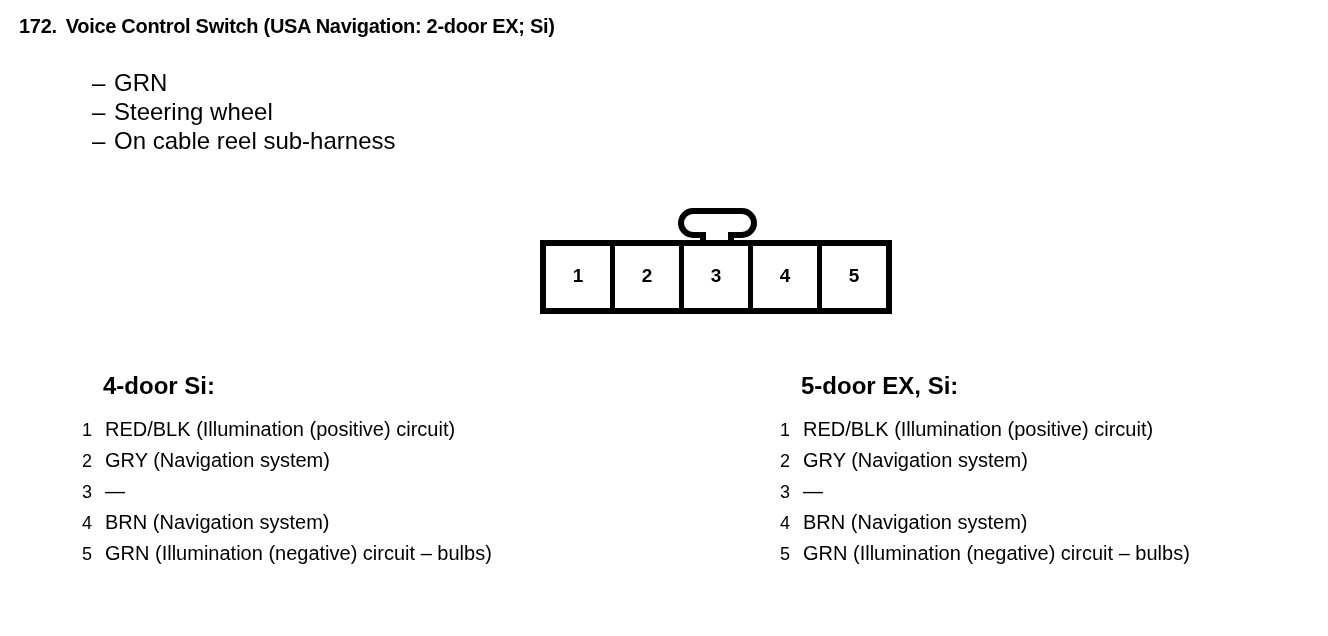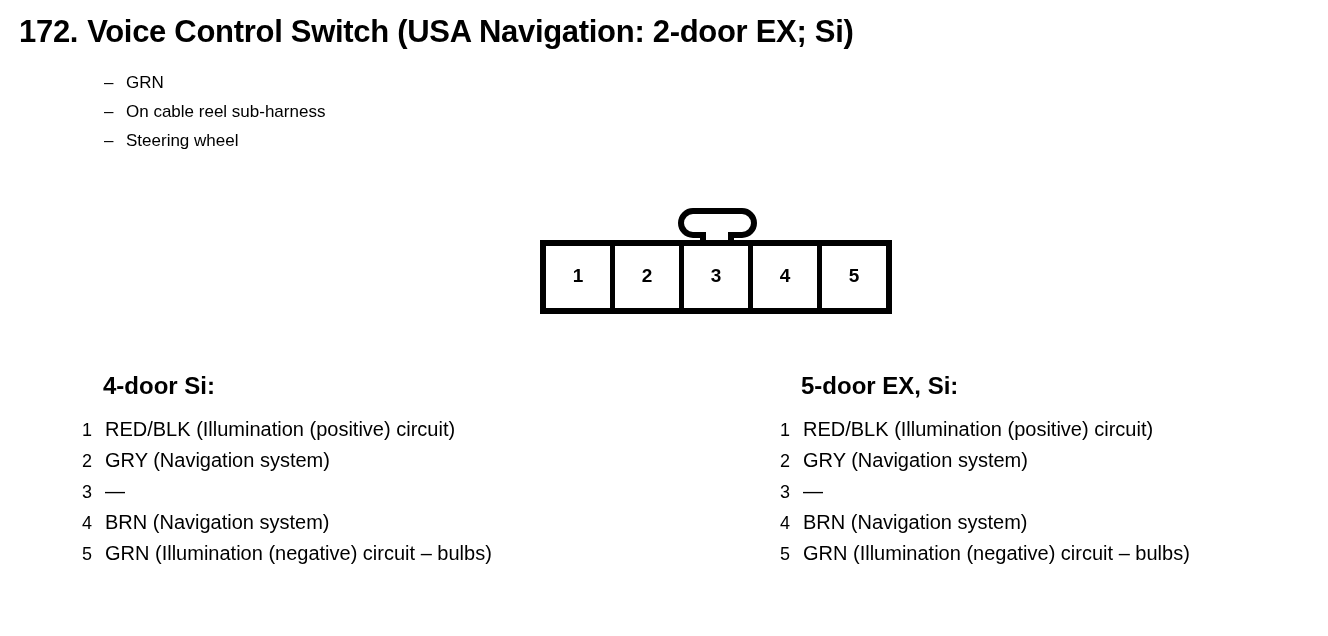--- a/index.html
+++ b/index.html
@@ -16,36 +16,36 @@
     font-family: "Liberation Sans", sans-serif;
     color: #000000;
     -webkit-font-smoothing: antialiased;
   }
 
   
   .page-title {
     position: absolute;
     left: 19px;
     top: 16px;
-    font-size: 31px;
+    font-size: 20px;
     font-weight: bold;
     letter-spacing: -0.3px;
     white-space: nowrap;
     line-height: 1.05;
   }
   .page-title .num {
     margin-right: 9px;
   }
 
   
   .subnotes {
     position: absolute;
-    left: 104px;
+    left: 92px;
     top: 68px;
-    font-size: 17px;
+    font-size: 24px;
     line-height: 29px;
     white-space: nowrap;
   }
   .subnote-row {
     display: block;
   }
   .subnote-dash {
     display: inline-block;
     width: 22px;
   }
@@ -167,24 +167,24 @@
 
 <div class="page-title">
   <span class="num">172.</span><span>Voice Control Switch (USA Navigation: 2-door EX; Si)</span>
 </div>
 
 <div class="subnotes">
   <div class="subnote-row">
     <span class="subnote-dash">–</span><span>GRN</span>
   </div>
   <div class="subnote-row">
+    <span class="subnote-dash">–</span><span>Steering wheel</span>
+  </div>
+  <div class="subnote-row">
     <span class="subnote-dash">–</span><span>On cable reel sub-harness</span>
-  </div>
-  <div class="subnote-row">
-    <span class="subnote-dash">–</span><span>Steering wheel</span>
   </div>
 </div>
 
 <div class="connector-wrap">
   <div class="conn-tab"></div>
   <div class="conn-tab-neck"></div>
   <div class="conn-tab-neck-l"></div>
   <div class="conn-tab-neck-r"></div>
 
   <div class="conn-body">

